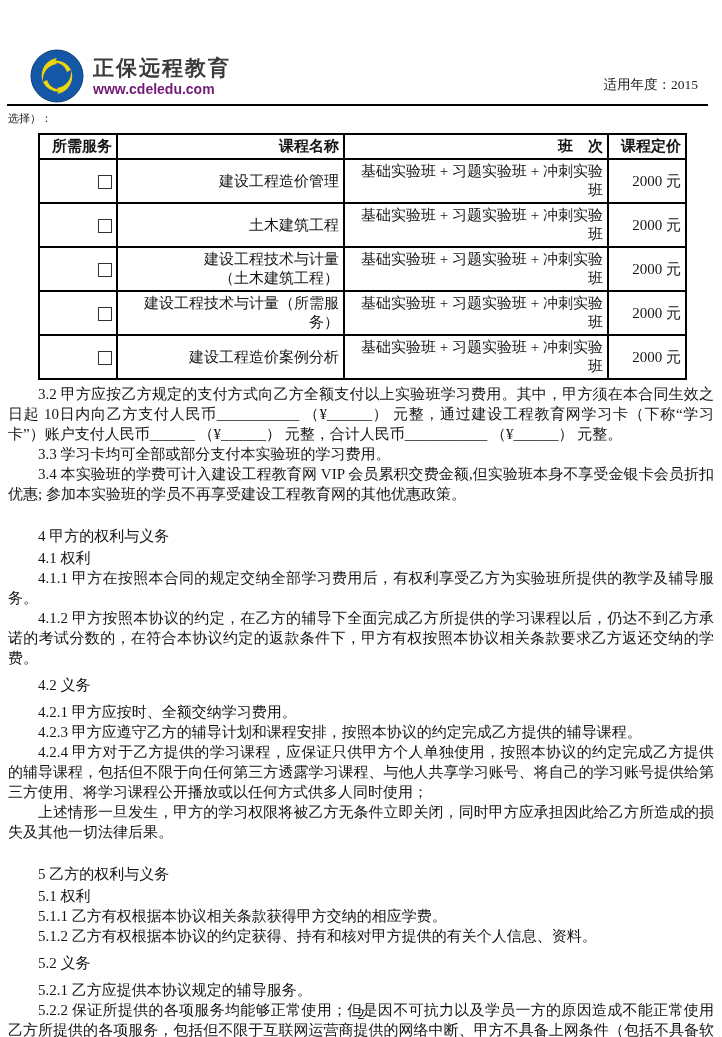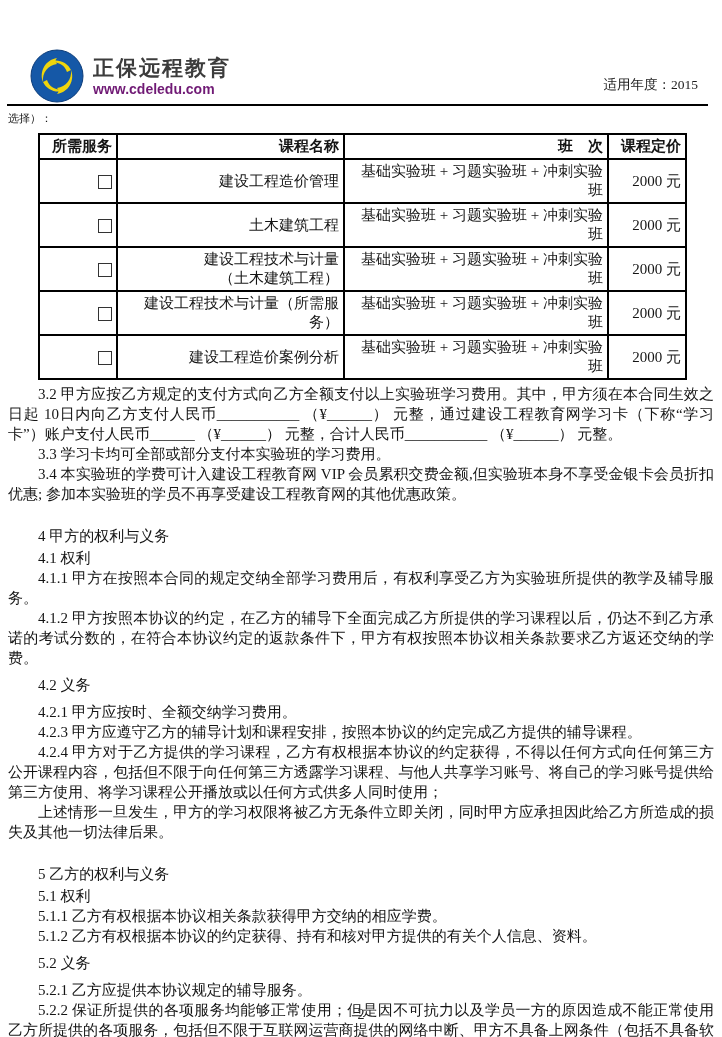--- a/index.html
+++ b/index.html
@@ -155,21 +155,21 @@
       <p class="blk blk-p">3.2 甲方应按乙方规定的支付方式向乙方全额支付以上实验班学习费用。其中，甲方须在本合同生效之日起 10日内向乙方支付人民币___________ （¥______） 元整，通过建设工程教育网学习卡（下称“学习卡”）账户支付人民币______ （¥______） 元整，合计人民币___________ （¥______） 元整。</p>
       <p class="blk blk-p">3.3 学习卡均可全部或部分支付本实验班的学习费用。</p>
       <p class="blk blk-p">3.4 本实验班的学费可计入建设工程教育网 VIP 会员累积交费金额,但实验班本身不享受金银卡会员折扣优惠; 参加本实验班的学员不再享受建设工程教育网的其他优惠政策。</p>
       <p class="blk blk-h">4 甲方的权利与义务</p>
       <p class="blk blk-p">4.1 权利</p>
       <p class="blk blk-p">4.1.1 甲方在按照本合同的规定交纳全部学习费用后，有权利享受乙方为实验班所提供的教学及辅导服务。</p>
       <p class="blk blk-p">4.1.2 甲方按照本协议的约定，在乙方的辅导下全面完成乙方所提供的学习课程以后，仍达不到乙方承诺的考试分数的，在符合本协议约定的返款条件下，甲方有权按照本协议相关条款要求乙方返还交纳的学费。</p>
       <p class="blk blk-sub">4.2 义务</p>
       <p class="blk blk-p">4.2.1 甲方应按时、全额交纳学习费用。</p>
       <p class="blk blk-p">4.2.3 甲方应遵守乙方的辅导计划和课程安排，按照本协议的约定完成乙方提供的辅导课程。</p>
-      <p class="blk blk-p">4.2.4 甲方对于乙方提供的学习课程，乙方有权根据本协议的约定获得，不得以任何方式向任何第三方公开课程内容，包括但不限于向任何第三方透露学习课程、与他人共享学习账号、将自己的学习账号提供给第三方使用、将学习课程公开播放或以任何方式供多人同时使用；</p>
+      <p class="blk blk-p">4.2.4 甲方对于乙方提供的学习课程，应保证只供甲方个人单独使用，按照本协议的约定完成乙方提供的辅导课程，包括但不限于向任何第三方透露学习课程、与他人共享学习账号、将自己的学习账号提供给第三方使用、将学习课程公开播放或以任何方式供多人同时使用；</p>
       <p class="blk blk-p">上述情形一旦发生，甲方的学习权限将被乙方无条件立即关闭，同时甲方应承担因此给乙方所造成的损失及其他一切法律后果。</p>
       <p class="blk blk-h">5 乙方的权利与义务</p>
       <p class="blk blk-p">5.1 权利</p>
       <p class="blk blk-p">5.1.1 乙方有权根据本协议相关条款获得甲方交纳的相应学费。</p>
       <p class="blk blk-p">5.1.2 乙方有权根据本协议的约定获得、持有和核对甲方提供的有关个人信息、资料。</p>
       <p class="blk blk-sub">5.2 义务</p>
       <p class="blk blk-p">5.2.1 乙方应提供本协议规定的辅导服务。</p>
       <p class="blk blk-p">5.2.2 保证所提供的各项服务均能够正常使用；但是因不可抗力以及学员一方的原因造成不能正常使用乙方所提供的各项服务，包括但不限于互联网运营商提供的网络中断、甲方不具备上网条件（包括不具备软硬件条件或者软硬件故障）等，则乙方不承担相应责任。</p>
     </div>
 

